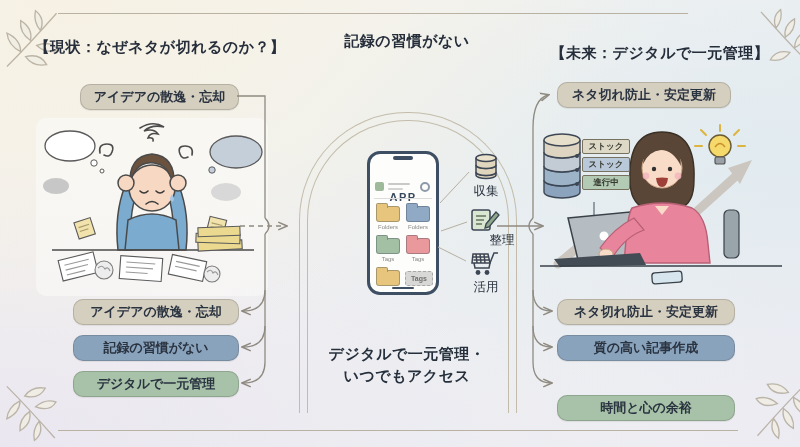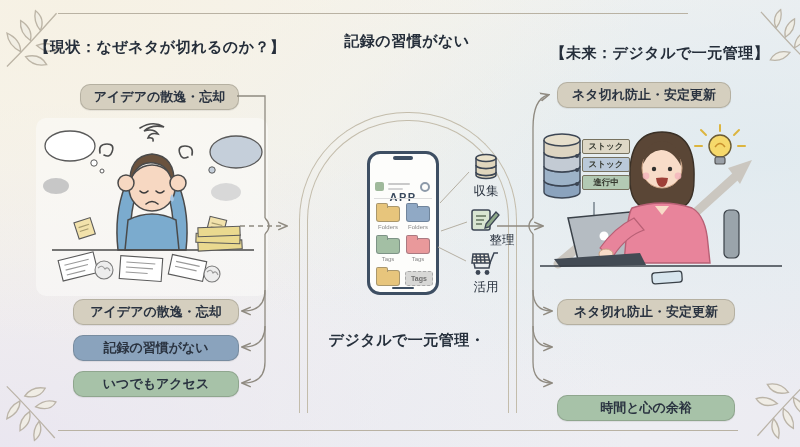--- a/index.html
+++ b/index.html
@@ -44,21 +44,21 @@
   .folder::before { content:''; position:absolute; top:-4px; left:-1px; width:10px; height:4px; border-radius:2px 2px 0 0; background:inherit; border:1px solid rgba(55,65,80,.35); border-bottom:none; }
   .f-yellow { background:#e7c57c; } .f-blue { background:#90a9c5; } .f-green { background:#a3bfa4; } .f-pink { background:#e9999b; }
   .f-label { position:absolute; width:26px; text-align:center; font-size:6px; color:#8a8a8a; }
   .chip { position:absolute; width:26px; height:13px; background:#d8d8d6; border:1px dashed #a9a9a9; border-radius:3px;
           font-size:7px; font-weight:bold; color:#707070; display:flex; align-items:center; justify-content:center; }
   .homebar { position:absolute; bottom:3px; left:50%; transform:translateX(-50%); width:22px; height:2px; background:#3e4f63; border-radius:1px; }
 
   .step-label { position:absolute; width:60px; text-align:center; font-size:12.5px; font-weight:normal; color:#2b3440; }
   .step-icon { position:absolute; }
 
-  .caption { position:absolute; left:300px; top:329px; width:214px; text-align:center;
+  .caption { position:absolute; left:300px; top:343px; width:214px; text-align:center;
              font-size:15px; font-weight:bold; color:#26303c; line-height:22px; letter-spacing:.5px; }
 
   .db-tag { position:absolute; width:46px; height:13px; border:1px solid #77725f; border-radius:2px;
             font-size:8.5px; font-weight:bold; color:#35382f; display:flex; align-items:center; justify-content:center; }
 
   svg.ill, svg.overlay { position:absolute; }
   svg.overlay { left:0; top:0; pointer-events:none; }
 </style>
 </head>
 <body>
@@ -187,21 +187,21 @@
         </g>
       <circle cx="64" cy="148" r="9" fill="#ededed" stroke="#7a7a7a"></circle>
       <path d="M58,146 q4,-4 7,1 q3,-3 5,2" fill="none" stroke="#9a9a9a"></path>
       <circle cx="172" cy="152" r="8" fill="#ededed" stroke="#7a7a7a"></circle>
       <path d="M167,150 q4,-4 6,1 q3,-3 5,2" fill="none" stroke="#9a9a9a"></path>
     </g>
   </svg>
 
   <div class="pill beige" style="left:73px;top:299px;width:164px;">アイデアの散逸・忘却</div>
   <div class="pill blue" style="left:73px;top:335px;width:164px;">記録の習慣がない</div>
-  <div class="pill green" style="left:73px;top:371px;width:164px;">いつでもアクセス</div>
+  <div class="pill green" style="left:73px;top:371px;width:164px;">デジタルで一元管理</div>
 
   <div class="arch outer"></div>
   <div class="arch inner"></div>
 
   <div class="phone">
     <div class="notch"></div>
     <div class="app-title">APP</div>
     <div class="searchbar">
       <div class="s-thumb"></div>
       <div class="s-line1"></div>
@@ -257,20 +257,21 @@
       <path d="M20,12 L24,2 L28,2"></path>
       <path d="M4,12 L5,17 L19,17 L20,12"></path>
     </g>
     <circle cx="8" cy="21.5" r="2.4" fill="#3c4654"></circle>
     <circle cx="17" cy="21.5" r="2.4" fill="#3c4654"></circle>
   </svg>
   <div class="step-label" style="left:456px;top:279px;">活用</div>
 
   <div class="caption">
     <div>デジタルで一元管理・</div>
+    <div>いつでもアクセス</div>
   </div>
 
   <div class="pill beige" style="left:557px;top:82px;width:172px;">ネタ切れ防止・安定更新</div>
 
   <svg class="ill" style="left:532px;top:122px;" width="258" height="170" viewBox="0 0 258 170">
 
     <g>
       <path d="M26,142 L62,112 L86,128 L118,94 L142,110 L204,54" stroke="#cbc7c0" stroke-width="9" fill="none" stroke-linejoin="round" stroke-linecap="round"></path>
       <polygon points="220,38 196,46 208,62" fill="#cbc7c0"></polygon>
     </g>
@@ -331,20 +332,21 @@
       <path d="M183,25 q5,-7 10,0" fill="none" stroke="#c9912e" stroke-width="1.4"></path>
       <rect x="183" y="35" width="10" height="7" rx="2" fill="#9aa0a7" stroke="#555555" stroke-width="1.2"></rect>
     </g>
   </svg>
 
   <div class="db-tag" style="left:582px;top:139px;background:#ded8c6;">ストック</div>
   <div class="db-tag" style="left:582px;top:157px;background:#bac9d9;">ストック</div>
   <div class="db-tag" style="left:582px;top:175px;background:#b3cab4;">進行中</div>
 
   <div class="pill beige" style="left:557px;top:299px;width:176px;">ネタ切れ防止・安定更新</div>
+  <div class="pill blue" style="left:557px;top:335px;width:176px;">質の高い記事作成</div>
   <div class="pill green" style="left:557px;top:371px;width:176px;margin-top:24px;">時間と心の余裕</div>
 
   <svg class="overlay" width="800" height="447" viewBox="0 0 800 447">
     <defs>
       <marker id="arw" viewBox="0 0 10 10" refX="8" refY="5" markerWidth="7.5" markerHeight="7.5" orient="auto-start-reverse">
         <path d="M0,1 L9,5 L0,9" fill="none" stroke="#8f8a80" stroke-width="1.6"></path>
       </marker>
     </defs>
     <g fill="none" stroke="#8f8a80" stroke-width="1.3">
 

